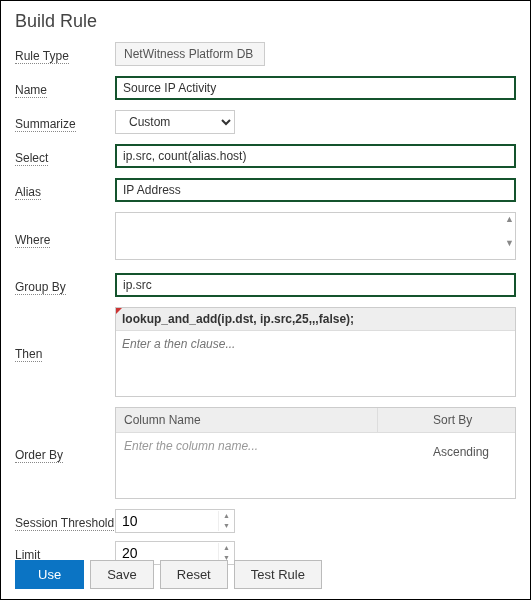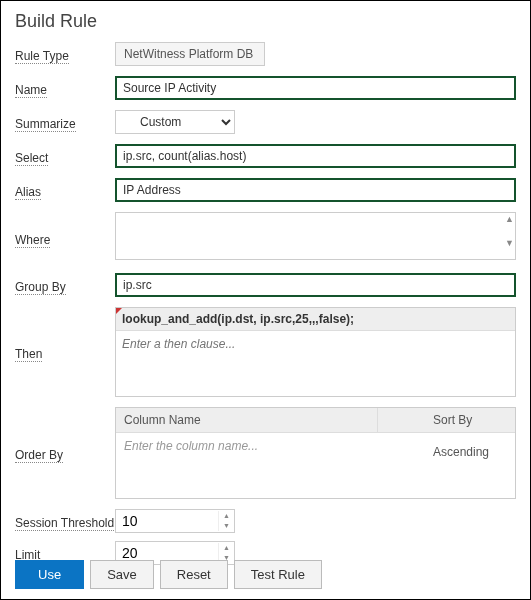--- a/index.html
+++ b/index.html
@@ -6,21 +6,21 @@
 body { font-family: Arial, sans-serif; font-size: 12px; color: #333; background: #fff; }
 .panel { width: 531px; height: 600px; border: 1px solid #000; padding: 10px 14px; position: relative; }
 .title { font-size: 18px; font-weight: 400; color: #444; margin-bottom: 10px; }
 .row { display: flex; align-items: center; margin-bottom: 10px; }
 .row.tight { margin-bottom: 8px; }
 .lblcol { width: 100px; flex-shrink: 0; padding-top: 4px; }
 .lblcol span { border-bottom: 1px dotted #888; font-size: 12px; color: #333; }
 .field { flex: 1; }
 .readonly { display: inline-block; border: 1px solid #ccc; background: #f5f5f5; padding: 4px 8px; font-size: 12px; color: #555; min-width: 150px; }
 .txt { width: 100%; border: 2px solid #14532d; padding: 4px 6px; font-size: 12px; color: #333; height: 24px; }
-.sel { border: 1px solid #ccc; padding: 2px 20px; font-size: 12px; color: #333; background: #fff; height: 24px; width: 120px; }
+.sel { border: 1px solid #ccc; padding: 2px 9px; font-size: 12px; color: #333; background: #fff; height: 24px; width: 120px; }
 .ta-wrap { position: relative; width: 100%; }
 .ta { width: 100%; height: 48px; border: 1px solid #ccc; resize: none; padding: 4px 6px; font-size: 12px; }
 .ta-arrows { position: absolute; right: 2px; top: 2px; display: flex; flex-direction: column; gap: 14px; color: #888; font-size: 9px; pointer-events: none; }
 .thenbox { border: 1px solid #ccc; width: 100%; }
 .thenhead { background: #eee; border-bottom: 1px solid #ddd; padding: 4px 6px; font-weight: bold; font-size: 12px; position: relative; }
 .thenhead::before { content: ''; position: absolute; left: 0; top: 0; width: 0; height: 0; border-top: 6px solid #c33; border-right: 6px solid transparent; }
 .thenbody { padding: 6px; min-height: 65px; }
 .thenbody input { border: none; width: 100%; font-size: 12px; color: #999; font-style: italic; outline: none; }
 .grid { border: 1px solid #ccc; width: 100%; }
 .gridhead { display: flex; background: #eee; border-bottom: 1px solid #ddd; gap: 47px; }

